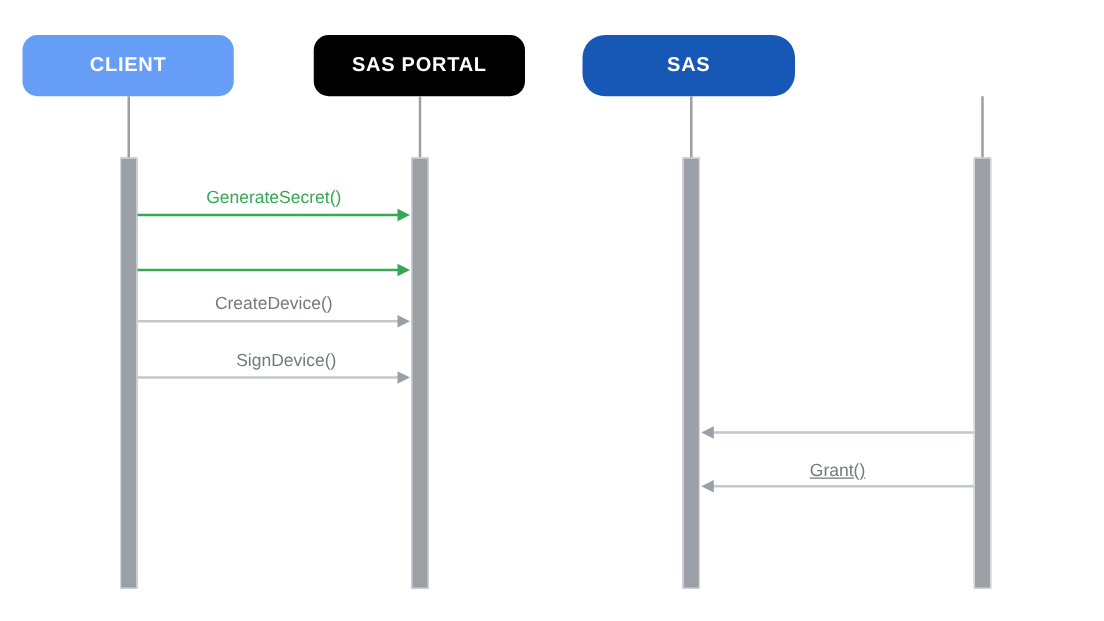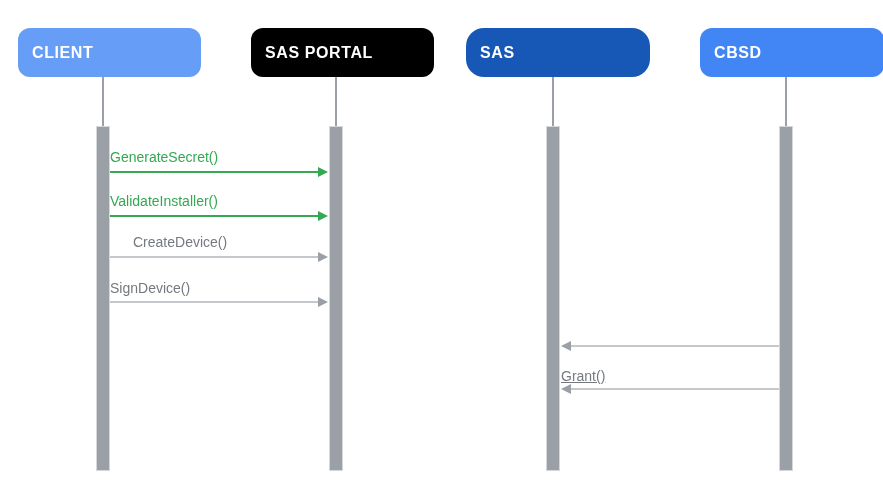--- a/index.html
+++ b/index.html
@@ -13,21 +13,21 @@
     width: 883px;
     height: 497px;
     background: #ffffff;
     overflow: hidden;
   }
   .actor-box {
     position: absolute;
     border-radius: 12px;
     display: flex;
     align-items: center;
-    padding-left: 14px;
+    justify-content: center;
   }
   .actor-label {
     color: #ffffff;
     font-weight: bold;
     font-size: 16px;
     letter-spacing: 0.6px;
   }
   .lifeline-stub {
     position: absolute;
     width: 2px;
@@ -35,20 +35,21 @@
   }
   .activation-bar {
     position: absolute;
     box-sizing: border-box;
     background: #9aa0a6;
     border: 1px solid #d5d7da;
   }
   .msg-label {
     position: absolute;
     font-size: 14px;
+    text-align: center;
     white-space: nowrap;
   }
   .msg-line {
     position: absolute;
     height: 2px;
   }
   .msg-arrowhead {
     position: absolute;
     width: 0;
     height: 0;
@@ -68,32 +69,28 @@
     <div class="actor-box" style="left: 251px; top: 28px; width: 169px; height: 49px; background: #000000;">
       <span class="actor-label" style="color: rgb(255, 255, 255);">SAS PORTAL</span>
     </div>
     <div class="lifeline-stub" style="left: 335px; top: 77px; height: 49px; background: rgb(154, 160, 166);"></div>
     <div class="activation-bar" style="left: 329px; top: 126px; width: 14px; height: 345px; background: rgb(154, 160, 166); border-color: rgb(213, 215, 218);"></div>
     <div class="actor-box" style="left: 466px; top: 28px; width: 170px; height: 49px; background: rgb(23, 87, 181); border-radius: 18px;">
       <span class="actor-label" style="color: rgb(255, 255, 255);">SAS</span>
     </div>
     <div class="lifeline-stub" style="left: 552px; top: 77px; height: 49px; background: rgb(154, 160, 166);"></div>
     <div class="activation-bar" style="left: 546px; top: 126px; width: 14px; height: 345px; background: rgb(154, 160, 166); border-color: rgb(213, 215, 218);"></div>
-    <div class="actor-box" style="left: 700px; top: 28px; width: 170px; height: 49px; background: rgb(66, 133, 244);">
-      <span class="actor-label" style="color: rgb(255, 255, 255);">CBSD</span>
-    </div>
     <div class="lifeline-stub" style="left: 785px; top: 77px; height: 49px; background: rgb(154, 160, 166);"></div>
     <div class="activation-bar" style="left: 779px; top: 126px; width: 14px; height: 345px; background: rgb(154, 160, 166); border-color: rgb(213, 215, 218);"></div>
     <div class="msg-label" style="left: 110px; width: 218px; top: 149px; color: rgb(52, 168, 83);">GenerateSecret()</div>
     <div class="msg-line" style="top: 171px; background: rgb(52, 168, 83); left: 110px; width: 210px;"></div>
     <div class="msg-arrowhead" style="top: 167px; left: 318px; border-left: 10px solid rgb(52, 168, 83);"></div>
-    <div class="msg-label" style="left: 110px; width: 218px; top: 193px; color: rgb(52, 168, 83);">ValidateInstaller()</div>
     <div class="msg-line" style="top: 215px; background: rgb(52, 168, 83); left: 110px; width: 210px;"></div>
     <div class="msg-arrowhead" style="top: 211px; left: 318px; border-left: 10px solid rgb(52, 168, 83);"></div>
-    <div class="msg-label" style="left: 110px; width: 218px; top: 234px; color: rgb(117, 121, 126); padding-left: 23px;">CreateDevice()</div>
+    <div class="msg-label" style="left: 110px; width: 218px; top: 234px; color: rgb(117, 121, 126);">CreateDevice()</div>
     <div class="msg-line" style="top: 256px; background: rgb(196, 199, 203); left: 110px; width: 210px;"></div>
     <div class="msg-arrowhead" style="top: 252px; left: 318px; border-left: 10px solid rgb(154, 160, 166);"></div>
     <div class="msg-label" style="left: 110px; width: 238px; top: 280px; color: rgb(117, 121, 126);">SignDevice()</div>
     <div class="msg-line" style="top: 301px; background: rgb(196, 199, 203); left: 110px; width: 210px;"></div>
     <div class="msg-arrowhead" style="top: 297px; left: 318px; border-left: 10px solid rgb(154, 160, 166);"></div>
     <div class="msg-line" style="top: 345px; background: rgb(196, 199, 203); left: 569px; width: 210px;"></div>
     <div class="msg-arrowhead" style="top: 341px; left: 561px; border-right: 10px solid rgb(154, 160, 166);"></div>
     <div class="msg-label" style="left: 561px; width: 218px; top: 368px; color: rgb(117, 121, 126); text-decoration: underline;">Grant()</div>
     <div class="msg-line" style="top: 388px; background: rgb(196, 199, 203); left: 569px; width: 210px;"></div>
     <div class="msg-arrowhead" style="top: 384px; left: 561px; border-right: 10px solid rgb(154, 160, 166);"></div>

